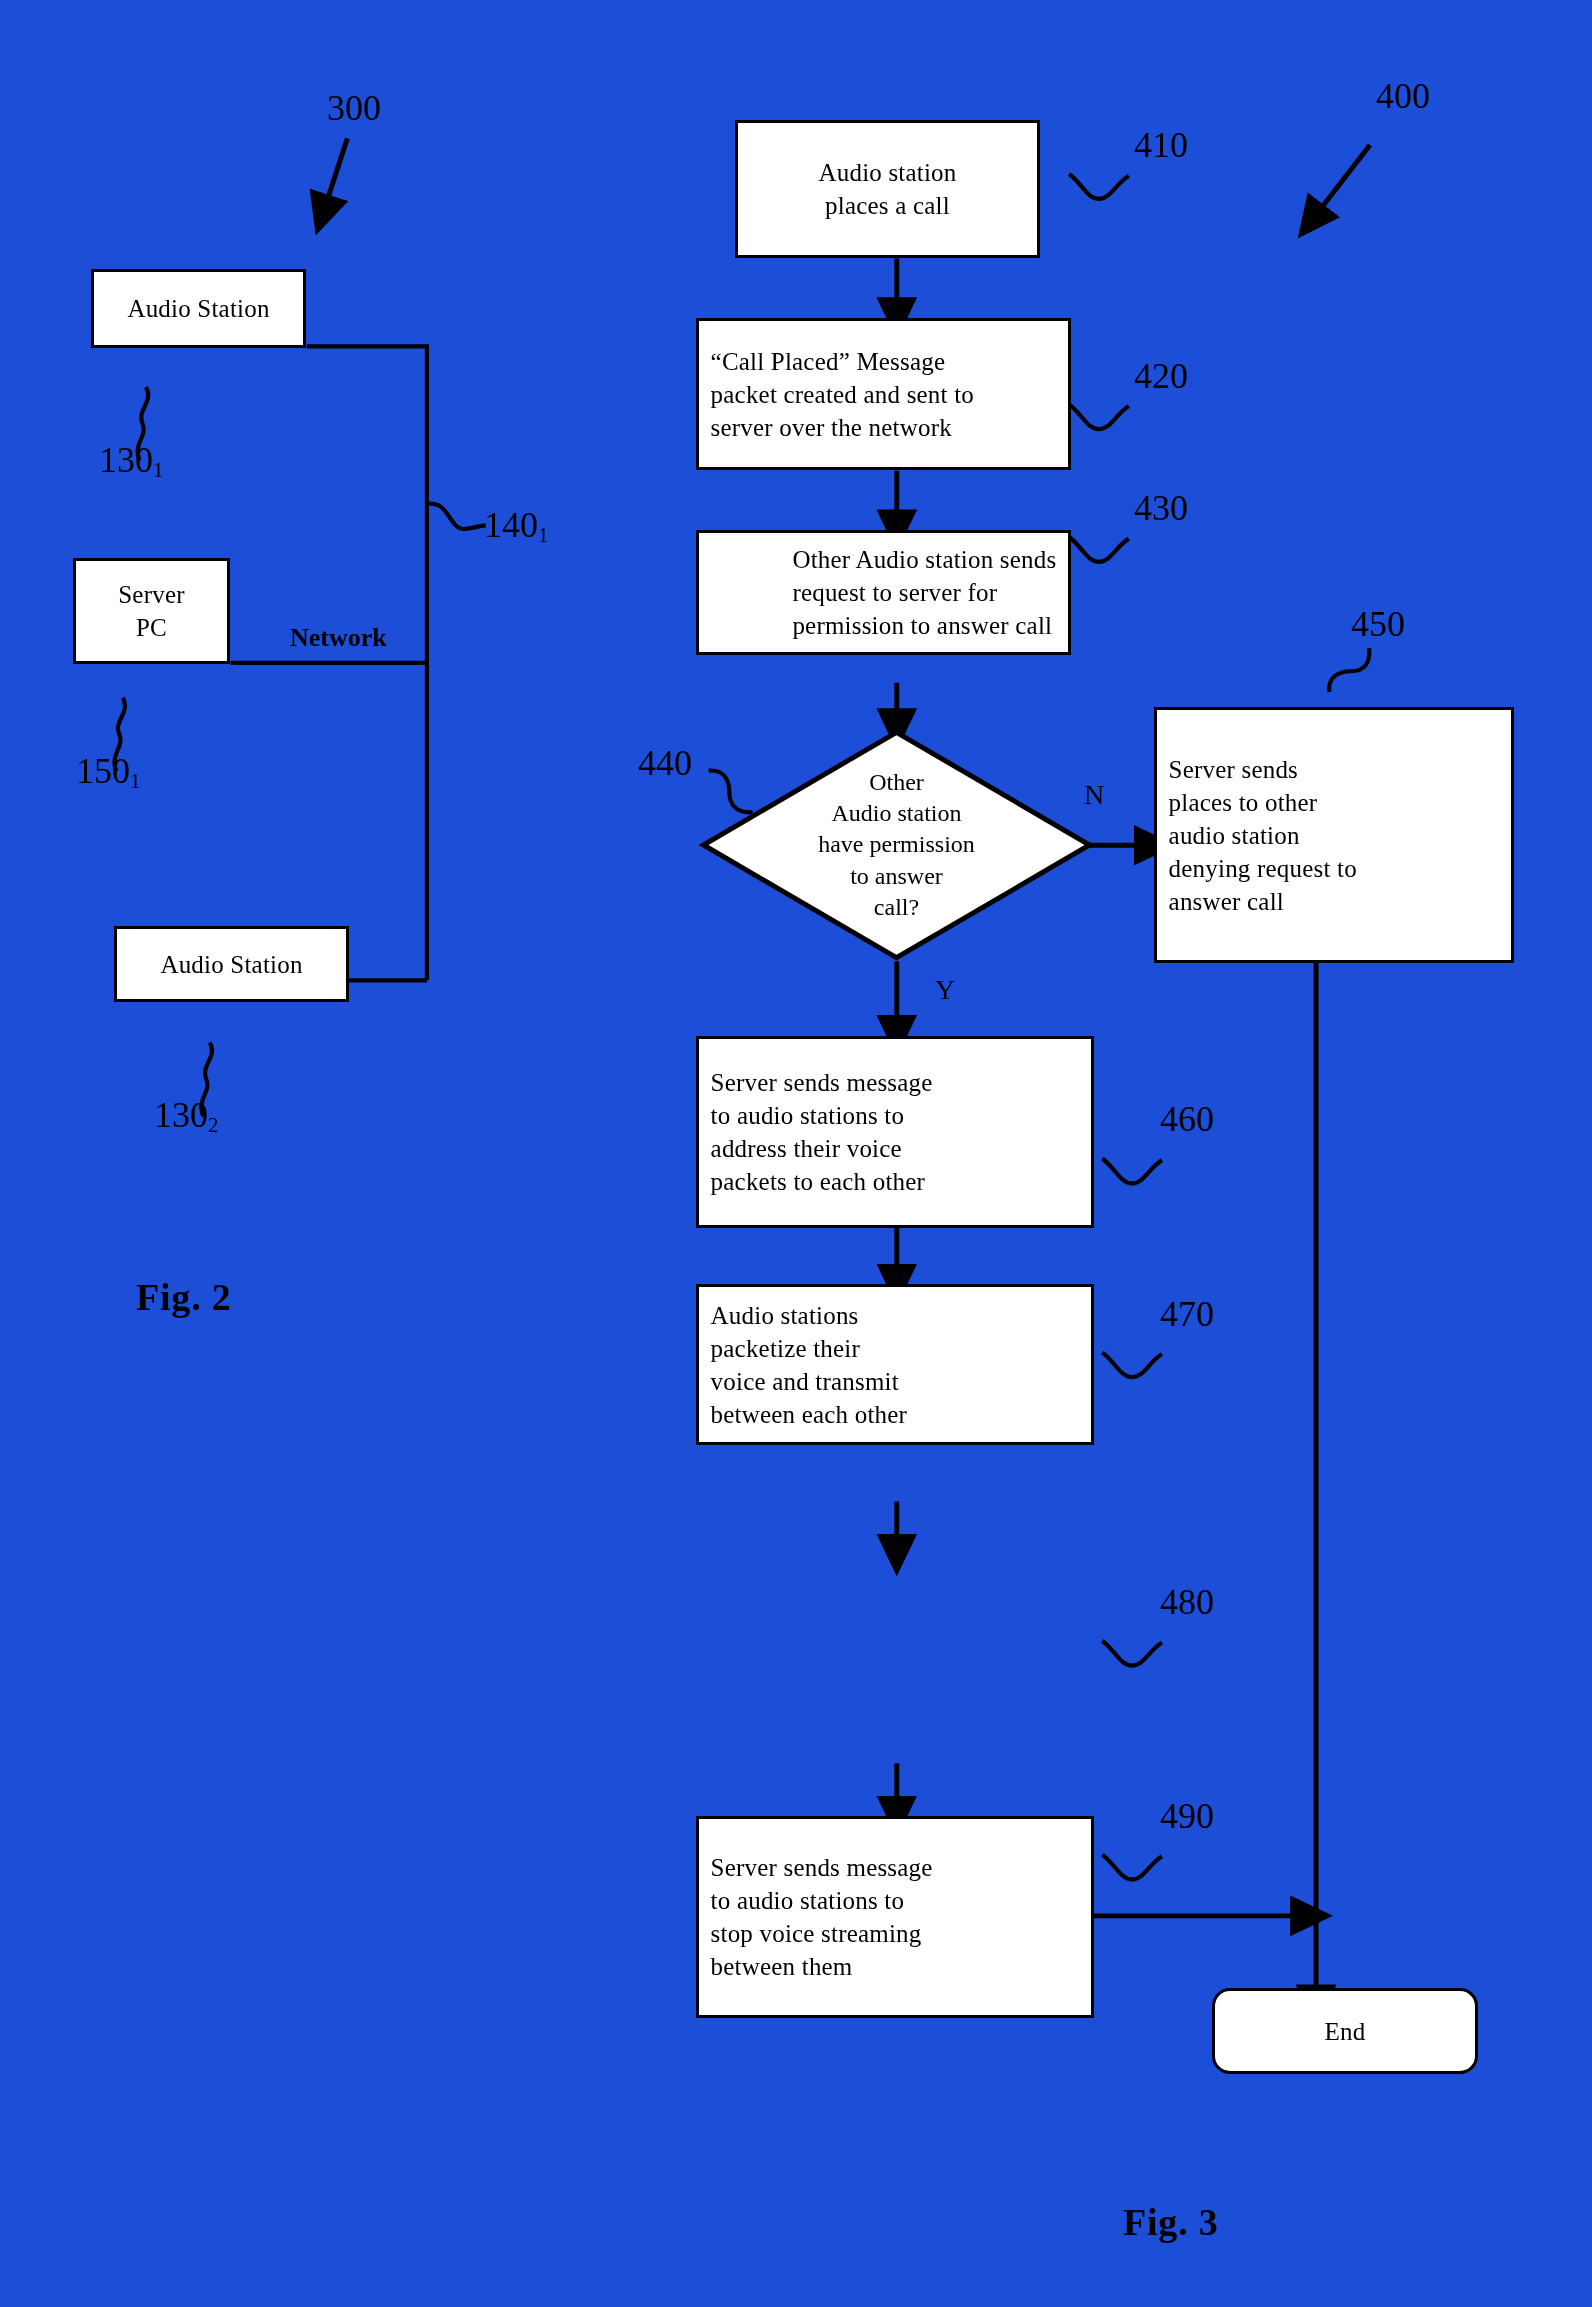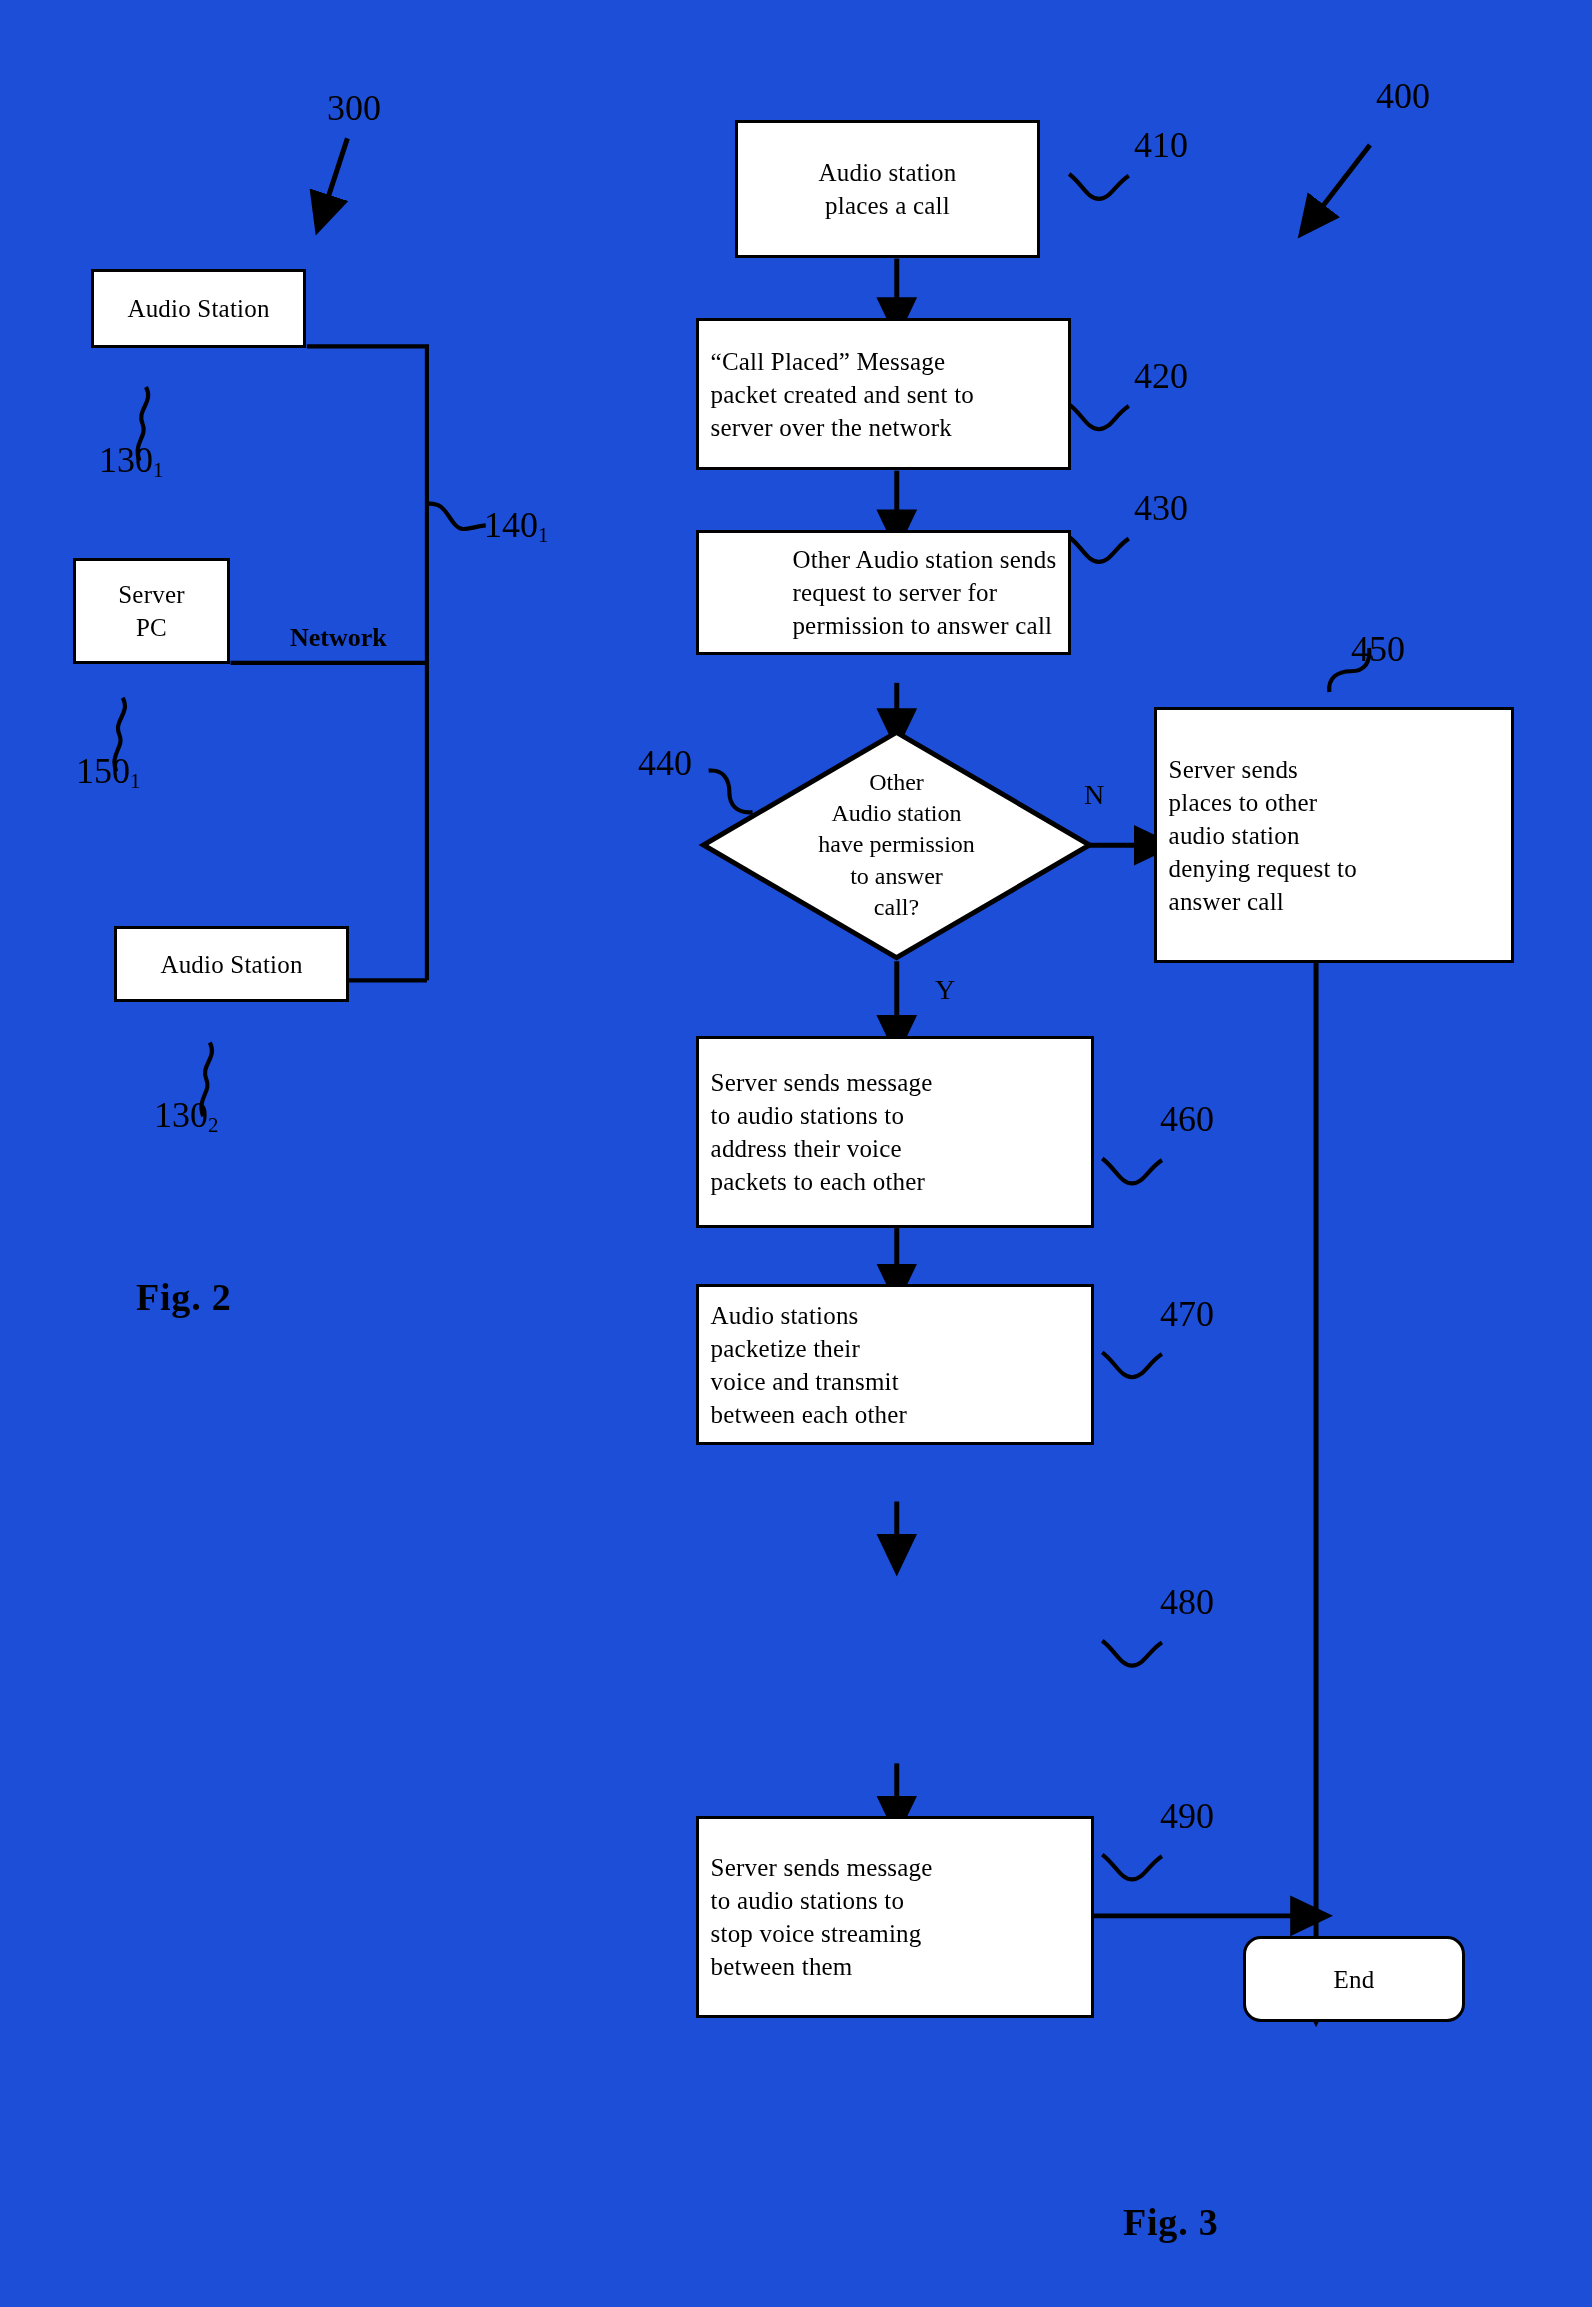--- a/index.html
+++ b/index.html
@@ -229,21 +229,21 @@
   <div class="branch" style="left:1084px; top:779px;">N</div>
   <div class="branch" style="left:935px; top:974px;">Y</div>
 
   <div class="node" style="left:1154px; top:707px; width:360px; height:256px;">
     <span class="txt">Server sends
 places to other
 audio station
 denying request to
 answer call</span>
   </div>
-  <div class="ref" style="left:1351px; top:628px;">450</div>
+  <div class="ref" style="left:1351px; top:603px;">450</div>
 
   <div class="node" style="left:696px; top:1036px; width:398px; height:192px;">
     <span class="txt">Server sends message
 to audio stations to
 address their voice
 packets to each other</span>
   </div>
   <div class="ref" style="left:1160px; top:1098px;">460</div>
 
   <div class="node" style="left:696px; top:1284px; width:398px; height:161px;">
@@ -257,20 +257,20 @@
   <div class="ref" style="left:1160px; top:1581px;">480</div>
 
   <div class="node" style="left:696px; top:1816px; width:398px; height:202px;">
     <span class="txt">Server sends message
 to audio stations to
 stop voice streaming
 between them</span>
   </div>
   <div class="ref" style="left:1160px; top:1795px;">490</div>
 
-  <div class="node term node-center" style="left:1212px; top:1936px; width:222px; height:86px;margin-left:31px;">
+  <div class="node term node-center" style="left:1212px; top:1988px; width:266px; height:86px;">
     <span class="txt">End</span>
   </div>
 
   <div class="figcap" style="left:1123px; top:2200px;">Fig. 3</div>
 
 </div>
 
 
 </body></html>

